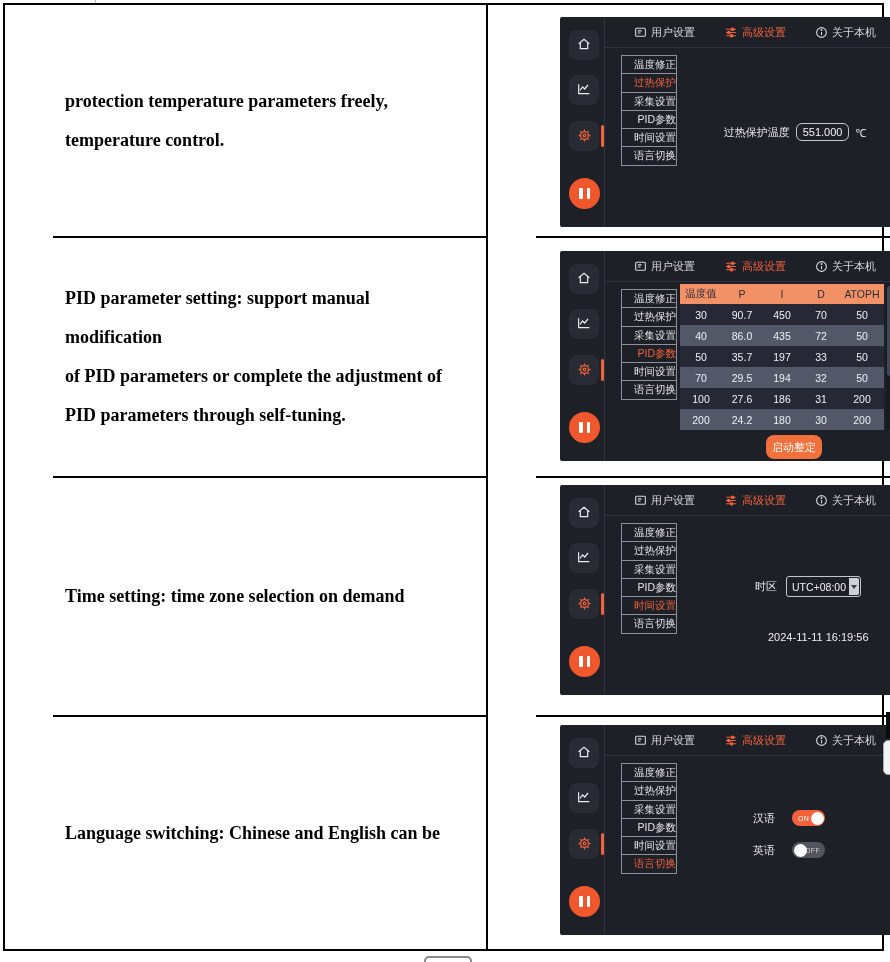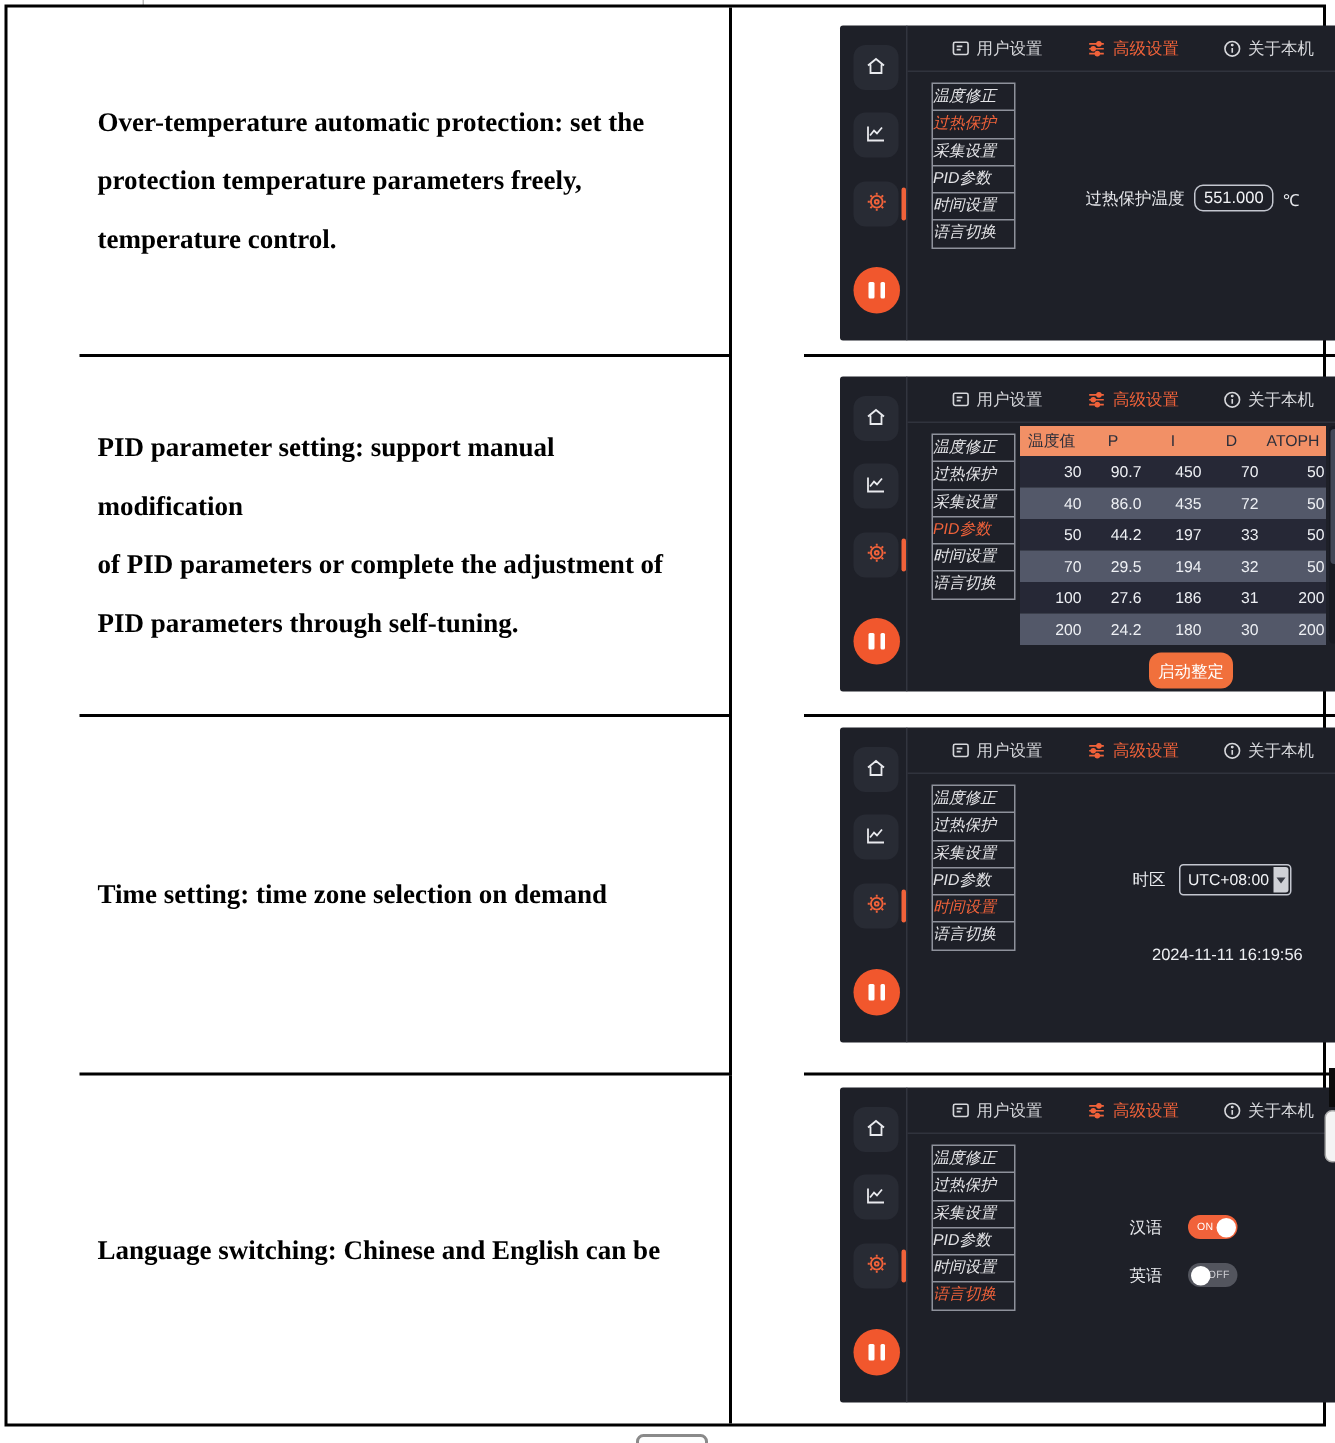--- a/index.html
+++ b/index.html
@@ -36,35 +36,35 @@
   .tab.active{color:#f1623a;}
   .tab svg{display:block;}
   .sq{position:absolute;left:9px;width:30px;height:30px;background:#282b34;border-radius:8px;
     display:flex;align-items:center;justify-content:center;}
   .sq-home{top:13px}.sq-chart{top:58px}.sq-gear{top:104px}
   .ind{position:absolute;left:41px;top:108px;width:3px;height:22px;background:#f1623a;border-radius:2px;}
   .pp{position:absolute;left:9px;top:161px;width:31px;height:31px;border-radius:50%;background:#f1572d;
     display:flex;align-items:center;justify-content:center;gap:4px;}
   .pp i{display:block;width:3.5px;height:11px;background:#fff;border-radius:1px;}
   .menu{position:absolute;left:61px;top:38px;width:54px;border:1px solid #8e919b;background:#1e2028;}
-  .mi{height:17.3px;line-height:17.3px;text-align:left;font-size:10.5px;color:#e5e5e8;
-    border-bottom:1px solid #8e919b;font-style:italic;}
+  .mi{height:17.3px;line-height:17.3px;text-align:right;font-size:10.5px;color:#e5e5e8;
+    border-bottom:1px solid #8e919b;}
   .mi:last-child{border-bottom:none;}
   .mi.sel{color:#f1623a;}
 
   
   .c1-row{position:absolute;left:130px;top:106px;width:210px;display:flex;align-items:center;
     justify-content:center;gap:6px;}
   .vbox{border:1px solid #c3c6cf;border-radius:6px;padding:2px 6px;font-size:11px;color:#f2f3f6;}
 
   
   .pid-wrap{position:absolute;left:120px;top:33px;width:213px;height:155px;overflow:hidden;}
   .pid-table{border-collapse:collapse;width:204px;table-layout:fixed;}
   .pid-table th{background:#f29066;color:#2b2e3a;font-weight:normal;font-size:10.5px;height:18px;}
-  .pid-table td{color:#eef0f4;font-size:10.5px;height:19px;text-align:right;}
+  .pid-table td{color:#eef0f4;font-size:10.5px;height:19px;text-align:center;}
   .pid-table tr.odd td{background:#262836;}
   .pid-table tr.even td{background:#535869;}
   .pid-sb{position:absolute;right:0;top:0;width:7px;height:145px;background:#181a22;border-radius:3px;}
   .pid-thumb{position:absolute;left:1px;right:1px;top:2px;height:62%;background:#424757;border-radius:3px;}
   .tune-btn{position:absolute;left:206px;top:184px;width:56px;height:24px;background:#f1703c;
     border-radius:8px;color:#fff;font-size:11px;display:flex;align-items:center;justify-content:center;}
 
   
   .tz-row{position:absolute;left:195px;top:91px;display:flex;align-items:center;gap:9px;}
   .tz-box{position:relative;width:75px;height:21px;border:1px solid #c3c6cf;border-radius:3px;
@@ -87,21 +87,20 @@
   .tg.off .knob{left:1.5px;}
 </style>
 </head>
 <body>
 
 <div class="artifact-top-line"></div>
 
 <div class="doc-table">
 
   <div class="cell cell-text rb">
-    <div class="ln">Over-temperature automatic protection: set the</div>
     <div class="ln">protection temperature parameters freely,</div>
     <div class="ln">temperature control.</div>
   </div>
   <div class="cell cell-shot rb pt12">
     <div class="dev">
       <div class="dev-divider"></div>
       <div class="tb">
         <div class="tab">
           <span>
               <svg width="13" height="13" viewBox="0 0 24 24" fill="none" stroke="#d6d7db" stroke-width="2">
@@ -273,21 +272,21 @@
           </tr>
           <tr class="even">
             <td>40</td>
             <td>86.0</td>
             <td>435</td>
             <td>72</td>
             <td>50</td>
           </tr>
           <tr class="odd">
             <td>50</td>
-            <td>44.2</td>
+            <td>35.7</td>
             <td>197</td>
             <td>33</td>
             <td>50</td>
           </tr>
           <tr class="even">
             <td>70</td>
             <td>29.5</td>
             <td>194</td>
             <td>32</td>
             <td>50</td>

